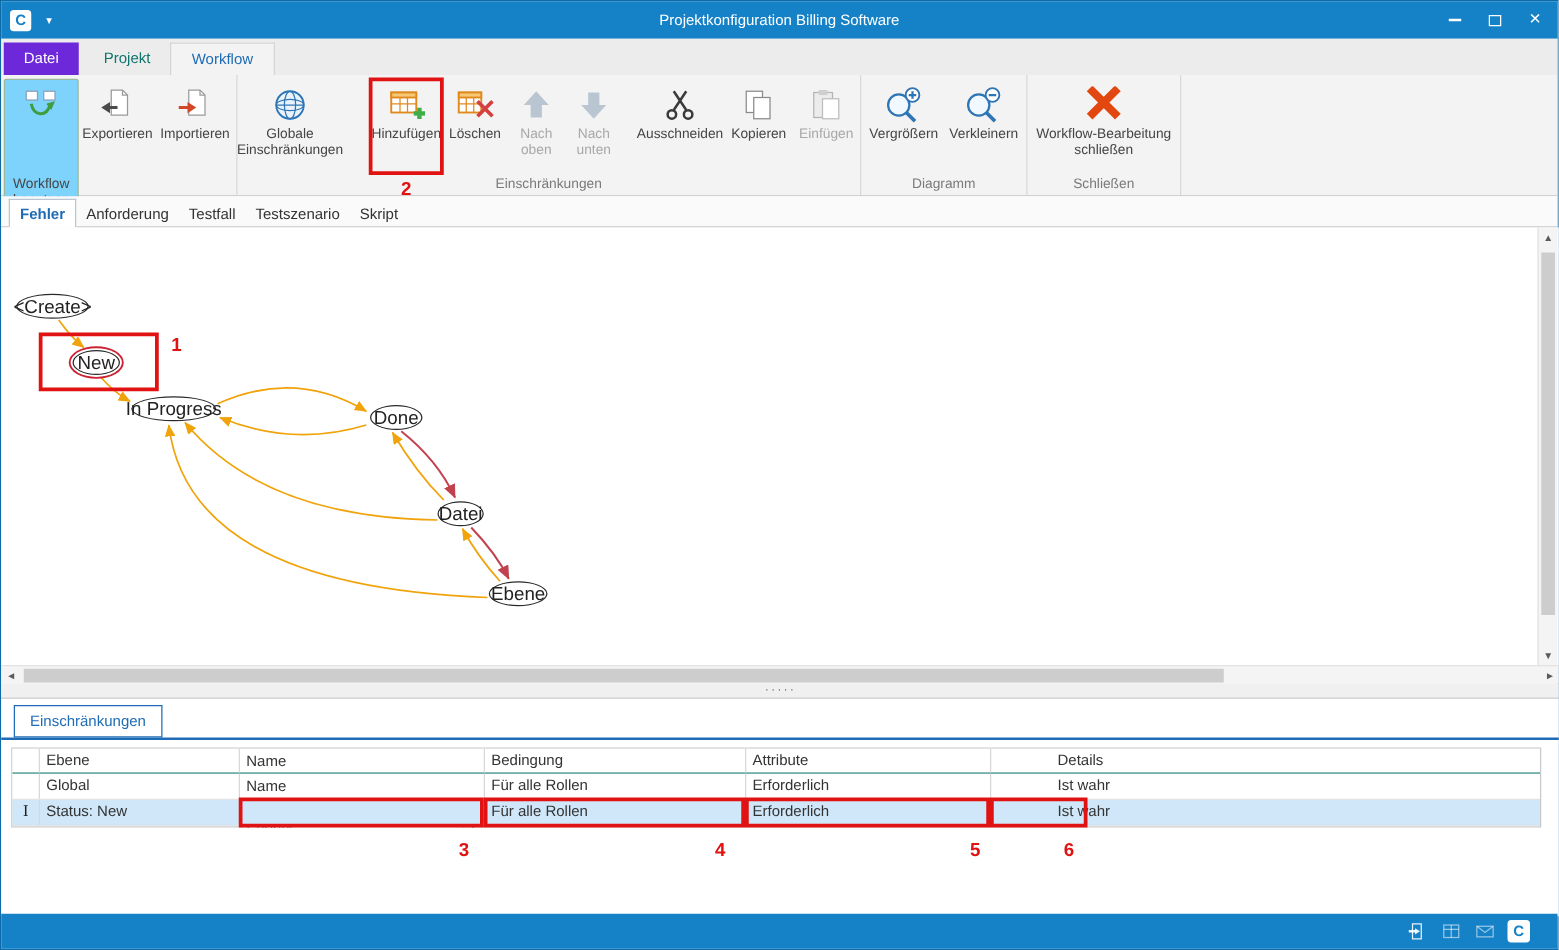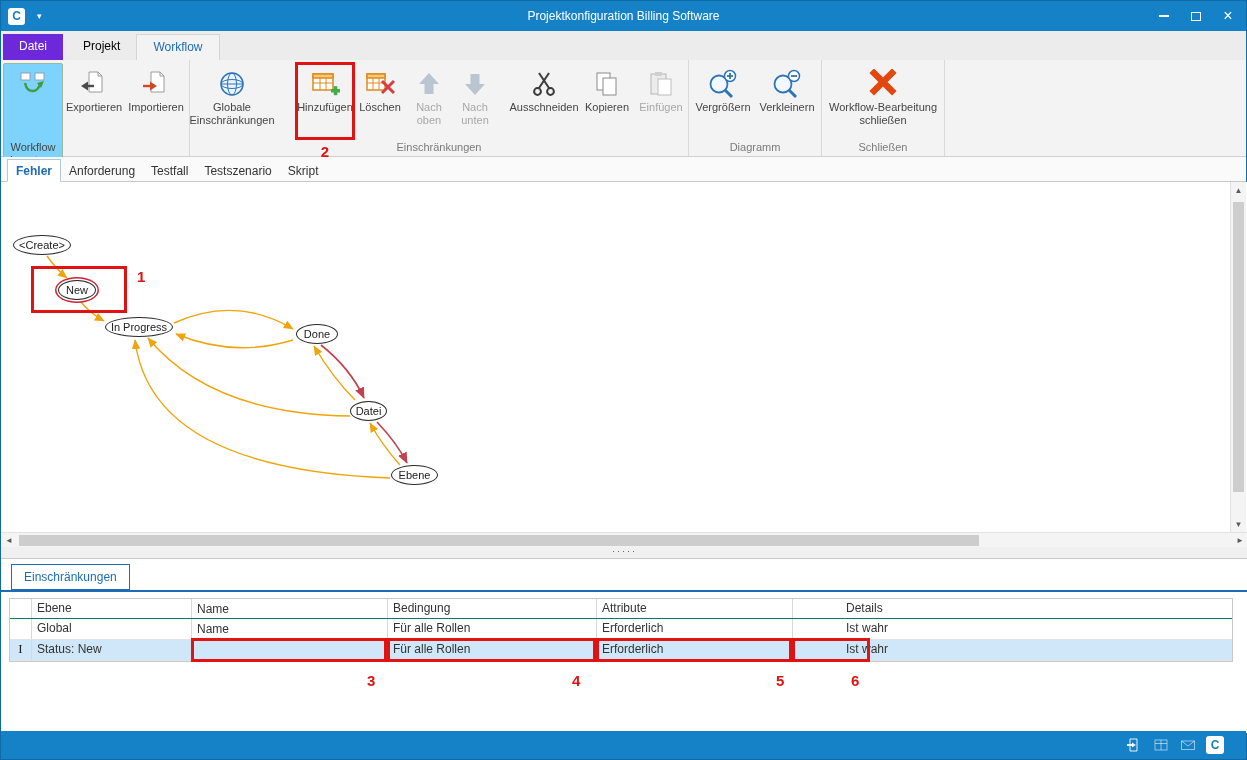--- a/index.html
+++ b/index.html
@@ -11,21 +11,21 @@
   .app-logo { width:17px; height:17px; margin-left:7px; background:#fff; border-radius:3px; color:#1581c6; font-size:12px; font-weight:bold; display:flex; align-items:center; justify-content:center; }
   .qat-chevron { margin-left:12px; font-size:9px; color:#fff; }
   .titlebar .title { position:absolute; left:0; right:0; text-align:center; font-size:12px; color:#fff; }
   .win-controls { position:absolute; right:2px; top:0; height:30px; display:flex; }
   .win-btn { width:32px; height:30px; display:flex; align-items:center; justify-content:center; color:#fff; font-size:16px; cursor:default; }
   .glyph-min { width:10px; height:2px; background:#fff; display:inline-block; }
   .glyph-max { width:10px; height:9px; border:1.5px solid #fff; display:inline-block; }
 
   
   .ribbon-tabs { position:absolute; left:0; top:30px; right:0; height:29px; background:#ececec; display:flex; align-items:flex-end; }
-  .rtab { padding:5px 16px; font-size:12px; color:#000000; height:26px; }
+  .rtab { padding:5px 16px; font-size:12px; color:#0f766e; height:26px; }
   .rtab-file { background:#6d28d9; color:#fff; margin-left:2px; margin-right:4px; }
   .rtab.active { background:#f3f3f3; color:#1e6cb5; border:1px solid #d5d5d5; border-bottom:none; }
 
   
   .ribbon { position:absolute; left:0; top:59px; right:0; height:97px; background:#f3f3f3; border-bottom:1px solid #d0d0d0; display:flex; }
   .rgroup { display:flex; flex-direction:column; border-right:1px solid #d9d9d9; padding:0 2px; }
   .rbuttons { flex:1; display:flex; align-items:stretch; padding-top:2px; }
   .glabel { height:16px; text-align:center; font-size:11px; color:#7a7a7a; line-height:14px; }
   .rbtn { position:relative; display:flex; flex-direction:column; align-items:center; padding:3px 2px 1px; margin:1px 0; font-size:11px; color:#454545; text-align:center; border:1px solid transparent; border-radius:2px; }
   .rbtn .icon { height:34px; display:flex; align-items:center; justify-content:center; position:relative; }
@@ -47,21 +47,21 @@
   .num2 { top:calc(100% + 5px); left:50%; transform:translateX(-50%); }
 
   
   .doc-tabs { position:absolute; left:0; top:156px; right:0; height:25px; background:#fafafa; border-bottom:1px solid #c8c8c8; display:flex; align-items:flex-end; font-size:12px; }
   .dtab { padding:4px 8px 3px; color:#333; }
   .dtab.active { background:#fff; border:1px solid #b9c6d4; border-bottom:1px solid #fff; color:#1e6cb5; font-weight:bold; margin-left:6px; margin-bottom:-1px; }
 
   
   .canvas { position:absolute; left:0; top:181px; width:1247px; height:350px; background:#fff; overflow:hidden; }
   .edges { position:absolute; left:0; top:0; pointer-events:none; }
-  .node { position:absolute; height:20px; border:1px solid #2a2a2a; border-radius:50%; background:#fff; font-size:11px; color:#222; display:flex; align-items:center; justify-content:center; white-space:nowrap; }
+  .node { position:absolute; height:20px; border:1px solid #2a2a2a; border-radius:50%; background:#fff; font-size:15px; color:#222; display:flex; align-items:center; justify-content:center; white-space:nowrap; }
   .node.selected { box-shadow:0 0 0 1.5px #fff, 0 0 0 3px #cc2233; }
   .n-create{left:12px;top:53px;width:58px}
   .n-new{left:57px;top:98px;width:38px}
   .n-inprogress{left:104px;top:135px;width:68px}
   .n-done{left:295px;top:142px;width:42px}
   .n-test{left:349px;top:219px;width:37px}
   .n-closed{left:390px;top:283px;width:47px}
   .box1 { left:30px; top:84px; width:96px; height:47px; }
   .num1 { left:136px; top:86px; }
 

